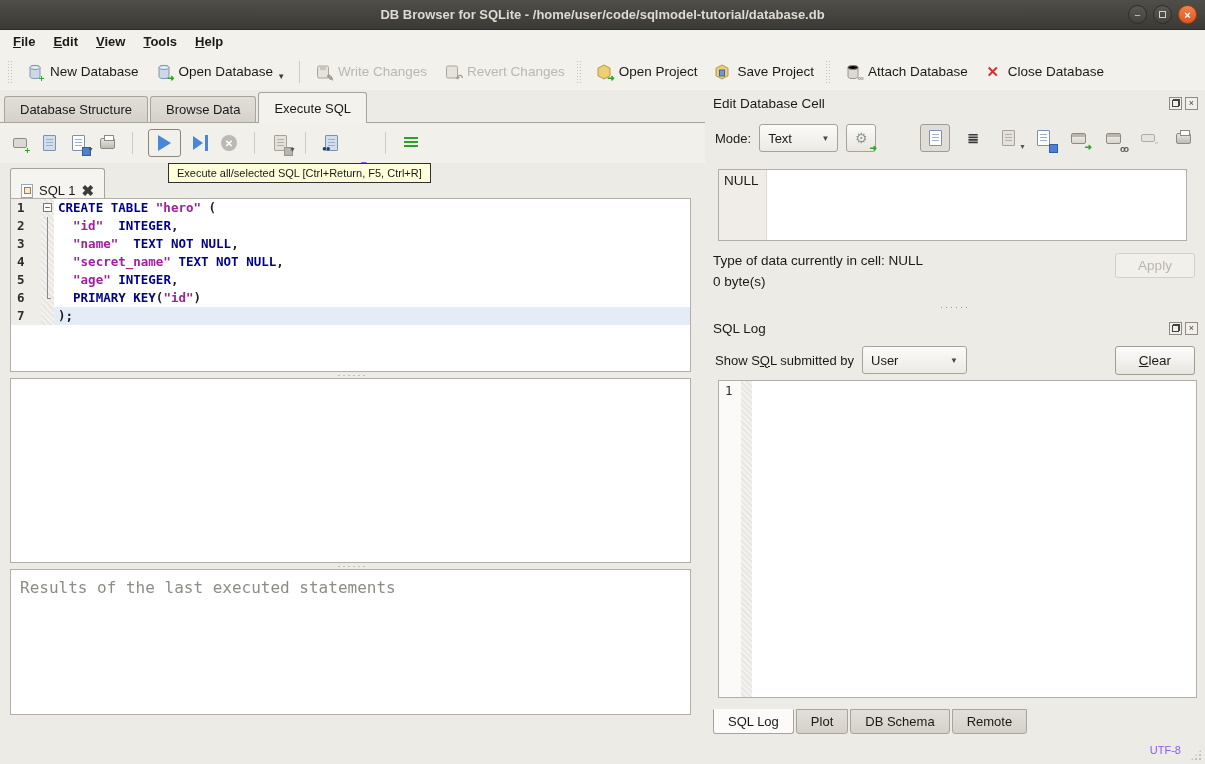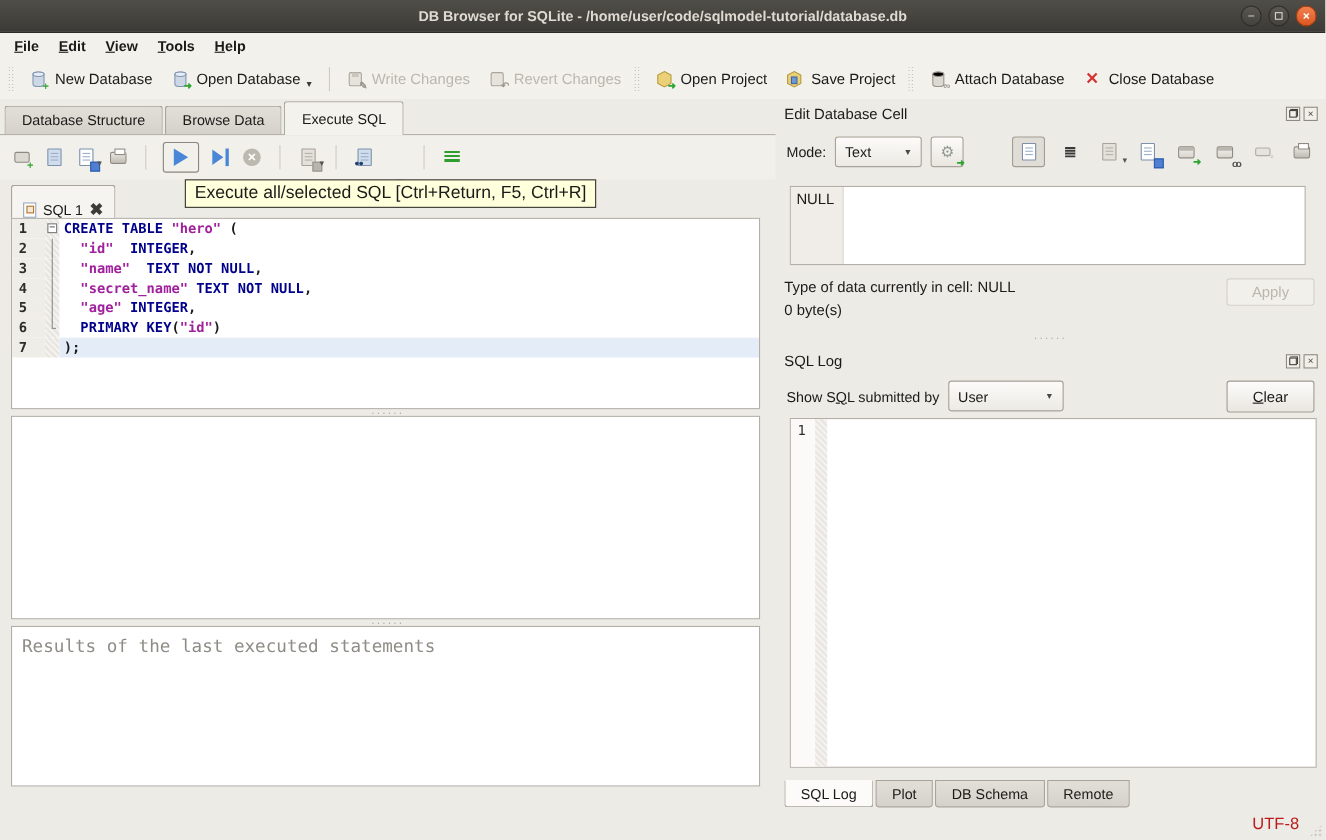--- a/index.html
+++ b/index.html
@@ -88,21 +88,21 @@
   .tok-kw { color:#00008b; }
   .tok-id { color:#a0209e; }
   .tok-pl { color:#1b1b1b; }
 
   .vsplit { height:6px; position:relative; }
   .dots-h { position:absolute; left:50%; top:50%; transform:translate(-50%,-50%); color:#8f8b84; font-size:9px; letter-spacing:2px; line-height:4px; }
   .middle-pane { margin:0 14px 0 10px; height:185px; border:1px solid #b3afa8; background:#fff; }
   .results-pane { margin:0 14px 0 10px; height:146px; border:1px solid #b3afa8; background:#fff; padding:8px 9px; font-family:"DejaVu Sans Mono", monospace; font-size:16px; color:#8f8c86; }
 
   
-  .tooltip { position:absolute; left:168px; top:73px; background:#ffffdc; border:1px solid #31302c; padding:3px 8px; font-size:16px; z-index:9; white-space:nowrap; }
+  .tooltip { position:absolute; left:168px; top:73px; background:#ffffdc; border:1px solid #31302c; padding:3px 8px; font-size:11px; z-index:9; white-space:nowrap; }
 
   
   .dock-header { height:20px; margin-top:3px; padding:0 7px 0 8px; display:flex; align-items:center; justify-content:space-between; }
   .dock-title { font-size:13.5px; }
   .dock-btns { display:flex; gap:3px; }
   .dbtn { width:13px; height:13px; border:1px solid #8f8b83; background:#f1efe9; display:flex; align-items:center; justify-content:center; font-size:9px; color:#44433f; }
   .restore-g { position:relative; width:8px; height:8px; }
   .restore-g::before { content:""; position:absolute; right:0; top:0; width:5px; height:5px; border:1px solid #44433f; }
   .restore-g::after { content:""; position:absolute; left:0; bottom:0; width:5px; height:5px; border:1px solid #44433f; background:#f1efe9; }
 
@@ -144,21 +144,21 @@
   .log-gutter { width:22px; background:#fbfaf8; padding:2px 0 0 6px; color:#2e2d2b; }
   .log-margin { width:11px; background:repeating-linear-gradient(45deg,#f4f2ee 0 2px,#eae7e2 2px 4px); }
   .log-content { flex:1; }
 
   .bottom-tabs { height:26px; margin-top:11px; display:flex; align-items:flex-start; padding-left:8px; }
   .btab { height:25px; display:flex; align-items:center; padding:0 14px; border:1px solid #a8a49c; background:linear-gradient(#e2dfd9,#d5d1ca); border-radius:0 0 3px 3px; margin-right:2px; cursor:default; }
   .btab.active { background:#fcfbf9; border-top-color:#fcfbf9; }
 
   
   .statusbar { height:29px; display:flex; align-items:center; justify-content:flex-end; padding-right:24px; position:relative; }
-  .enc { color:#b91c1c; font-size:15px; }
+  .enc { color:#8b5cf6; font-size:11px; }
   .grip { position:absolute; right:3px; bottom:3px; width:12px; height:12px;
     background-image:radial-gradient(#c5c1b9 1px, transparent 1px); background-size:4px 4px; clip-path:polygon(100% 0,100% 100%,0 100%); }
 </style>
 </head>
 <body>
 
 <div class="titlebar">
   <span class="title">DB Browser for SQLite - /home/user/code/sqlmodel-tutorial/database.db</span>
   <div class="win-controls">
     <span class="wbtn">−</span>

